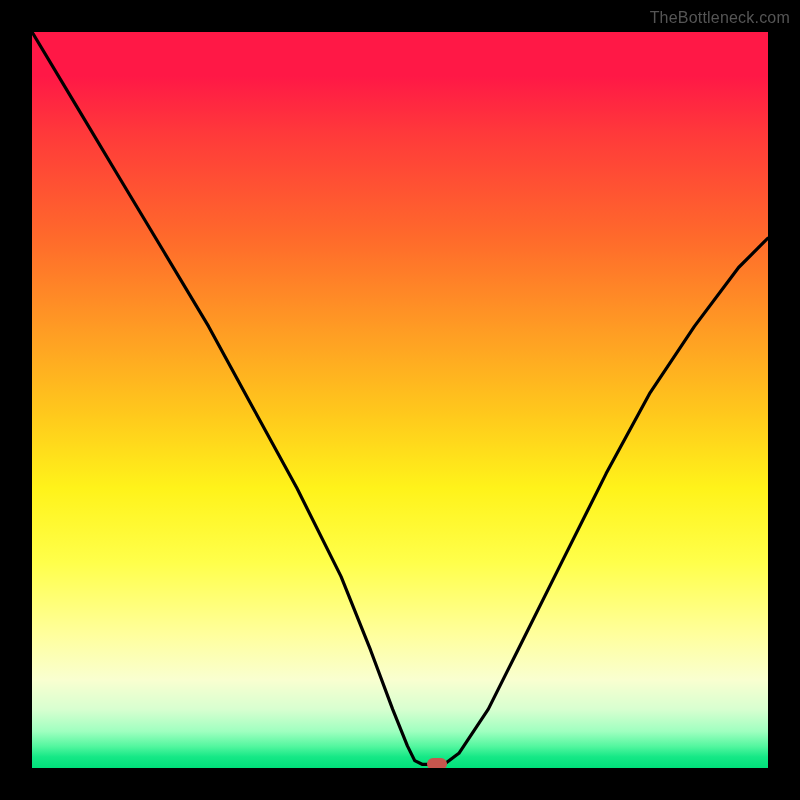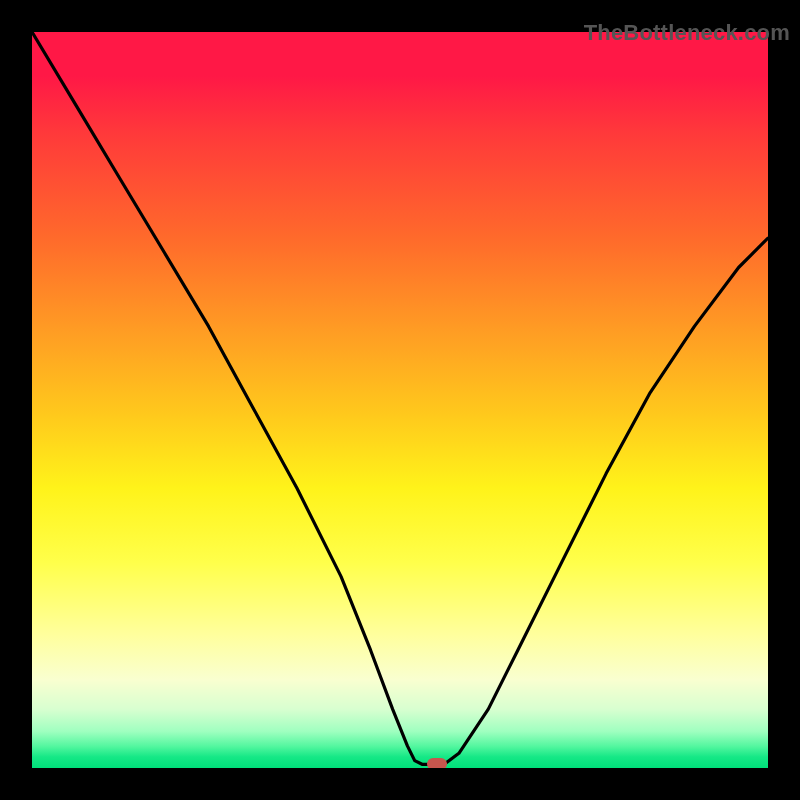--- a/index.html
+++ b/index.html
@@ -12,24 +12,24 @@
     font-family: Arial, Helvetica, sans-serif;
   }
   .frame {
     position: relative;
     width: 800px;
     height: 800px;
     background: #000;
   }
   .watermark {
     position: absolute;
-    top: 20px;
+    top: 9px;
     right: 10px;
-    font-size: 22px;
-    font-weight: 700;
+    font-size: 16px;
+    font-weight: 400;
     color: #555;
     letter-spacing: 0.2px;
     z-index: 3;
   }
   .plot {
     position: absolute;
     left: 32px;
     top: 32px;
     width: 736px;
     height: 736px;

